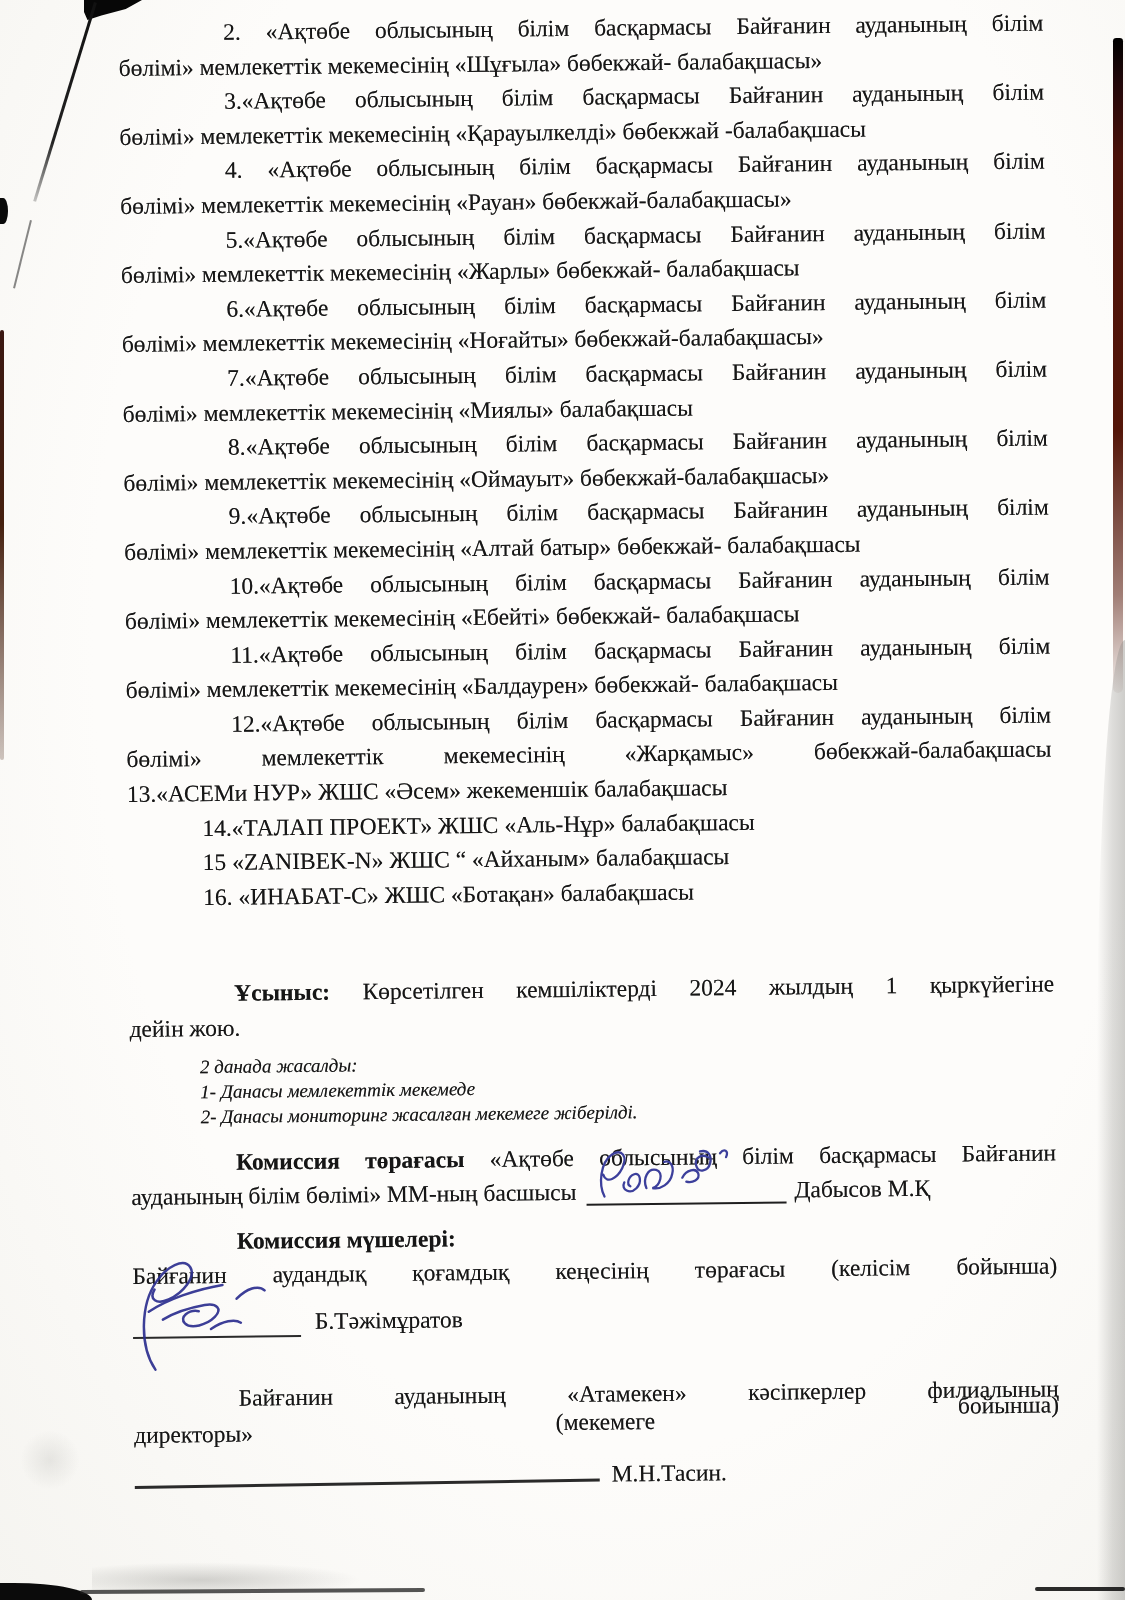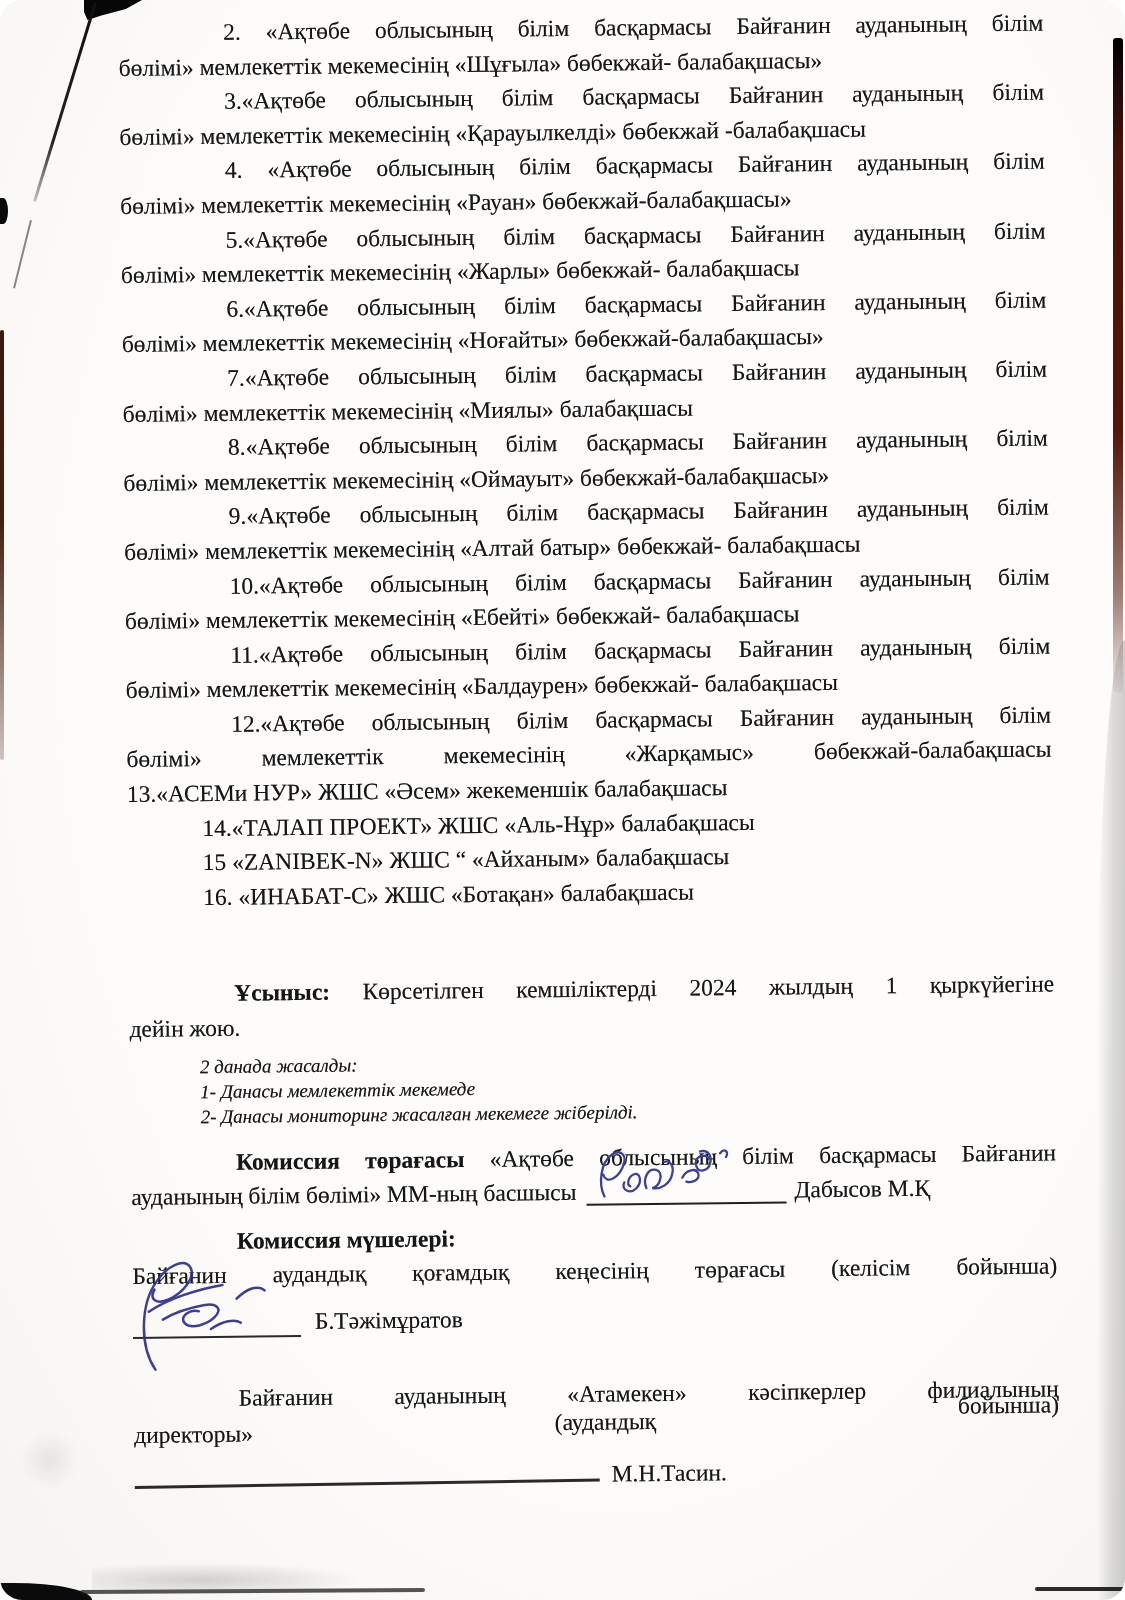--- a/index.html
+++ b/index.html
@@ -1,21 +1,20 @@
 <!DOCTYPE html>
 <html><head>
 <meta charset="utf-8">
 <style>
   html,body{margin:0;padding:0;}
   .paper{
     position:relative;width:1125px;height:1600px;overflow:hidden;
     background:radial-gradient(ellipse at 55% 40%, #fdfcfa 60%, #f5f4f0 100%);
     font-family:"Liberation Serif","DejaVu Serif",serif;
     color:#161616;
-    border-radius:22px;
   }
   .doc{
     position:absolute;left:118px;top:10px;width:925px;
     transform:rotate(-0.65deg);transform-origin:0 0;
   }
   .line{
     font-size:23.5px;line-height:34.6px;min-height:34.6px;
     text-shadow:0 0 0.5px rgba(10,10,10,0.55);
   }
   .line.j{text-align:justify;text-align-last:justify;}
@@ -173,21 +172,21 @@
             <path d="M38,70 C52,62 68,58 80,56 C92,54 98,60 90,68 C82,76 66,80 60,74 C54,68 64,60 74,62"></path>
             <path d="M86,80 C98,72 110,70 116,74"></path>
             <path d="M112,50 C122,40 134,36 140,42"></path>
           </g>
         </svg>
       </span><span>Б.Тәжімұратов</span>
     </div>
       <div class="line j" style="padding-left: 105px; margin-top: 36px;">Байғанин  ауданының  «Атамекен»  кәсіпкерлер  филиалының</div>
       <div class="line dirrow">
       <span>директоры»</span>
-      <span>(аудандық</span>
+      <span>(мекемеге</span>
       <span>бойынша)</span>
     </div>
       <div class="line tasinrow" style="margin-top: 8px;">
       <span class="tasin-underline"></span>
       <span>М.Н.Тасин.</span>
     </div>
     </div>
 </div>
 
 </body></html>

